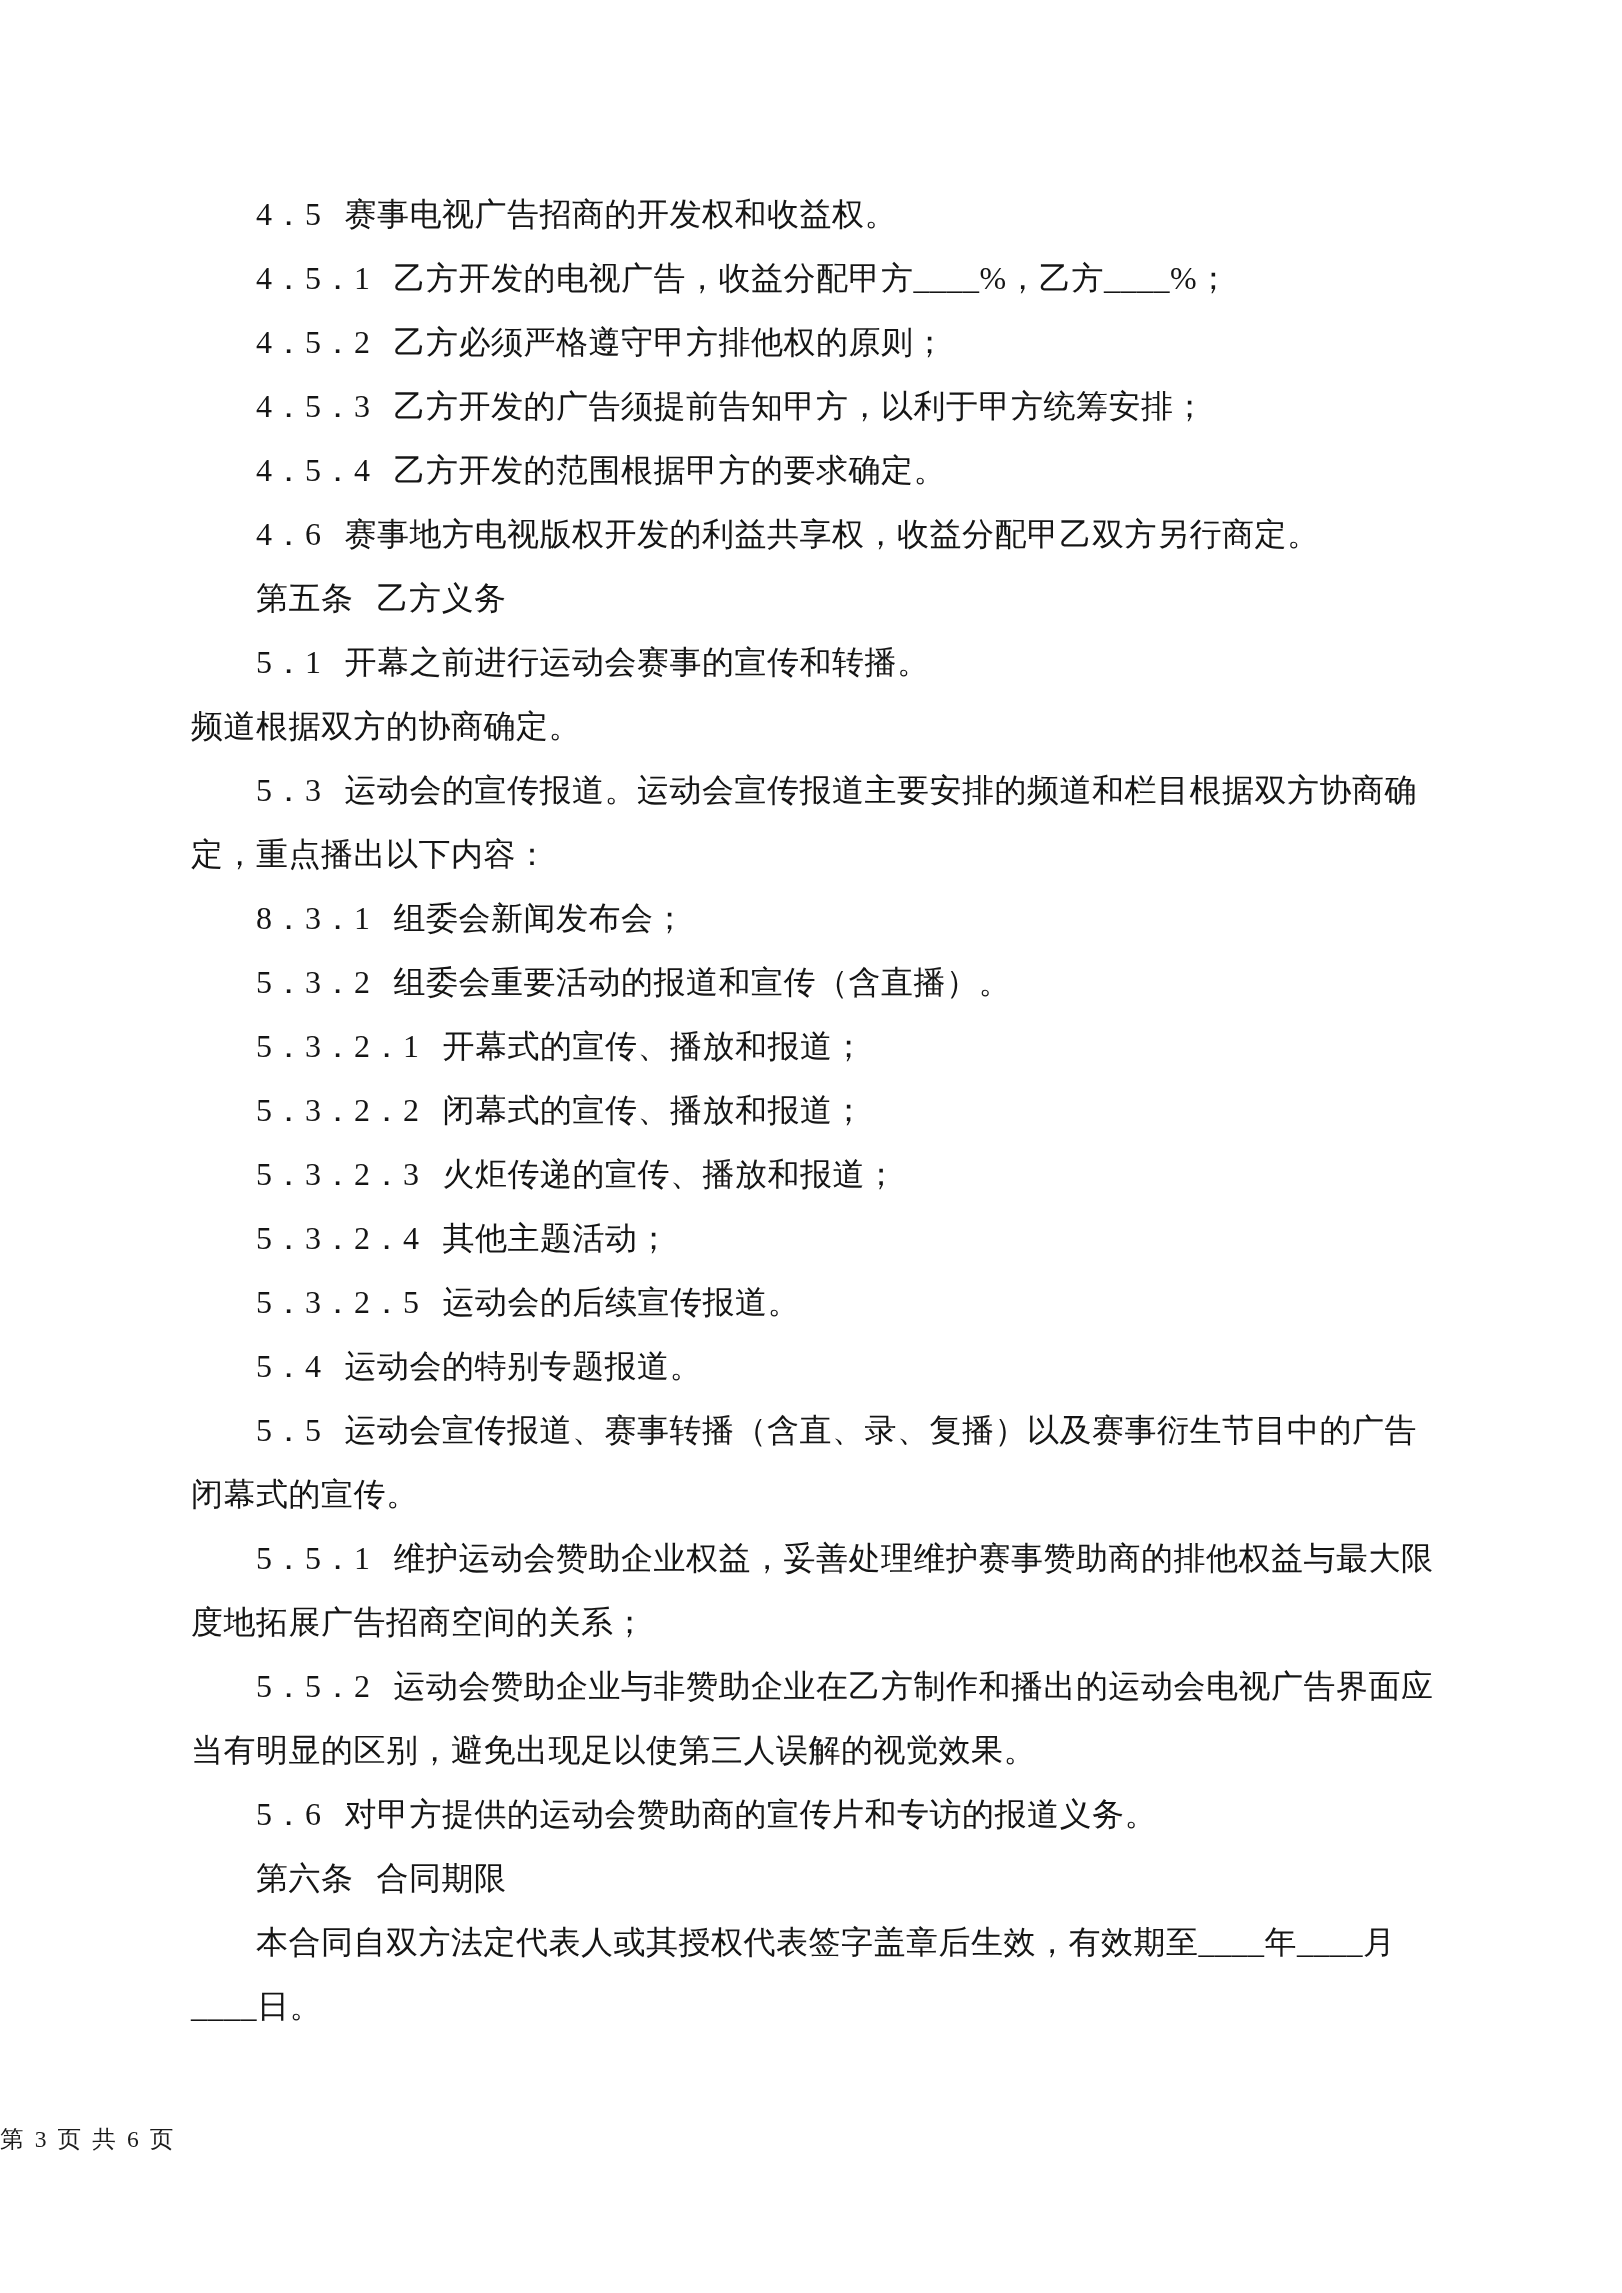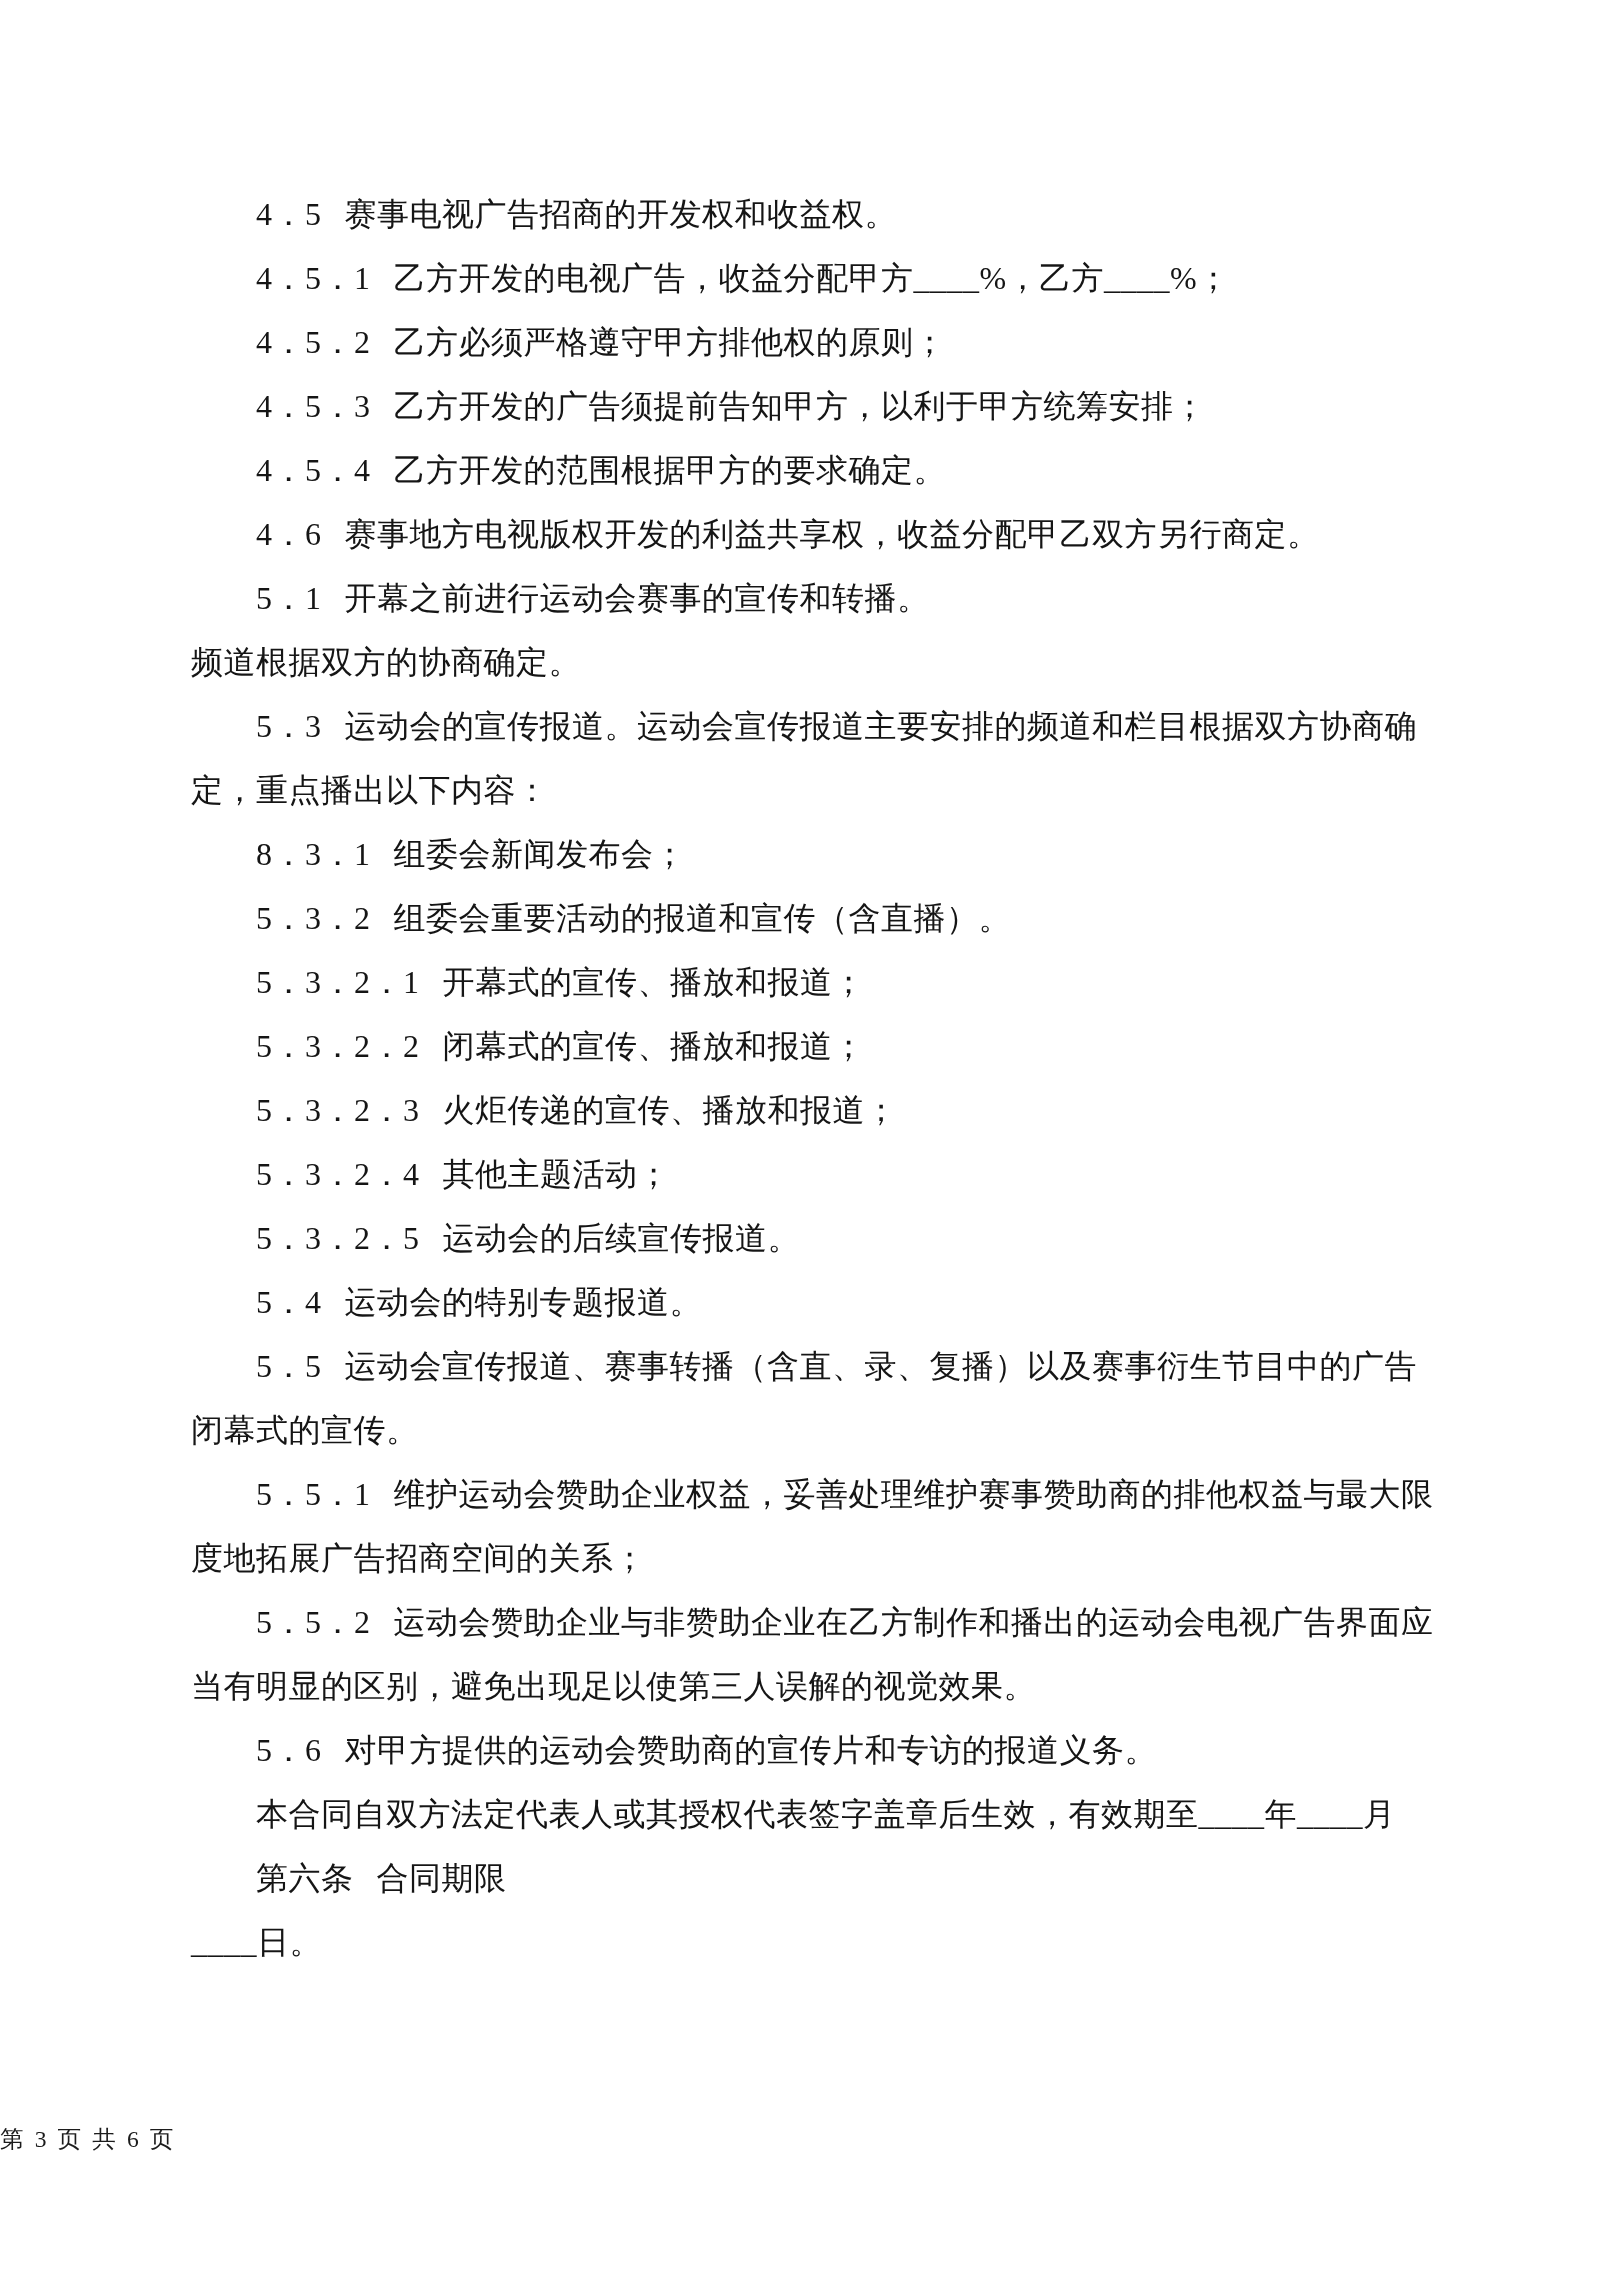--- a/index.html
+++ b/index.html
@@ -53,40 +53,41 @@
 <body>
 
 <div class="page">
   <div class="doc" id="doc-lines">
       <div class="line indent">4．5 赛事电视广告招商的开发权和收益权。</div>
       <div class="line indent">4．5．1 乙方开发的电视广告，收益分配甲方____%，乙方____%；</div>
       <div class="line indent">4．5．2 乙方必须严格遵守甲方排他权的原则；</div>
       <div class="line indent">4．5．3 乙方开发的广告须提前告知甲方，以利于甲方统筹安排；</div>
       <div class="line indent">4．5．4 乙方开发的范围根据甲方的要求确定。</div>
       <div class="line indent">4．6 赛事地方电视版权开发的利益共享权，收益分配甲乙双方另行商定。</div>
+      <div class="line indent">第五条 乙方义务</div>
       <div class="line indent">5．1 开幕之前进行运动会赛事的宣传和转播。</div>
       <div class="line">频道根据双方的协商确定。</div>
       <div class="line indent">5．3 运动会的宣传报道。运动会宣传报道主要安排的频道和栏目根据双方协商确</div>
       <div class="line">定，重点播出以下内容：</div>
       <div class="line indent">8．3．1 组委会新闻发布会；</div>
       <div class="line indent">5．3．2 组委会重要活动的报道和宣传（含直播）。</div>
       <div class="line indent">5．3．2．1 开幕式的宣传、播放和报道；</div>
       <div class="line indent">5．3．2．2 闭幕式的宣传、播放和报道；</div>
       <div class="line indent">5．3．2．3 火炬传递的宣传、播放和报道；</div>
       <div class="line indent">5．3．2．4 其他主题活动；</div>
       <div class="line indent">5．3．2．5 运动会的后续宣传报道。</div>
       <div class="line indent">5．4 运动会的特别专题报道。</div>
       <div class="line indent">5．5 运动会宣传报道、赛事转播（含直、录、复播）以及赛事衍生节目中的广告</div>
       <div class="line">闭幕式的宣传。</div>
       <div class="line indent">5．5．1 维护运动会赞助企业权益，妥善处理维护赛事赞助商的排他权益与最大限</div>
       <div class="line">度地拓展广告招商空间的关系；</div>
       <div class="line indent">5．5．2 运动会赞助企业与非赞助企业在乙方制作和播出的运动会电视广告界面应</div>
       <div class="line">当有明显的区别，避免出现足以使第三人误解的视觉效果。</div>
       <div class="line indent">5．6 对甲方提供的运动会赞助商的宣传片和专访的报道义务。</div>
+      <div class="line indent">第六条 合同期限</div>
       <div class="line indent">本合同自双方法定代表人或其授权代表签字盖章后生效，有效期至____年____月</div>
-      <div class="line indent">第六条 合同期限</div>
       <div class="line">____日。</div>
     </div>
   <div class="footer">
     <span>第 3 页 共 6 页</span>
   </div>
 </div>
 
 
 </body></html>

